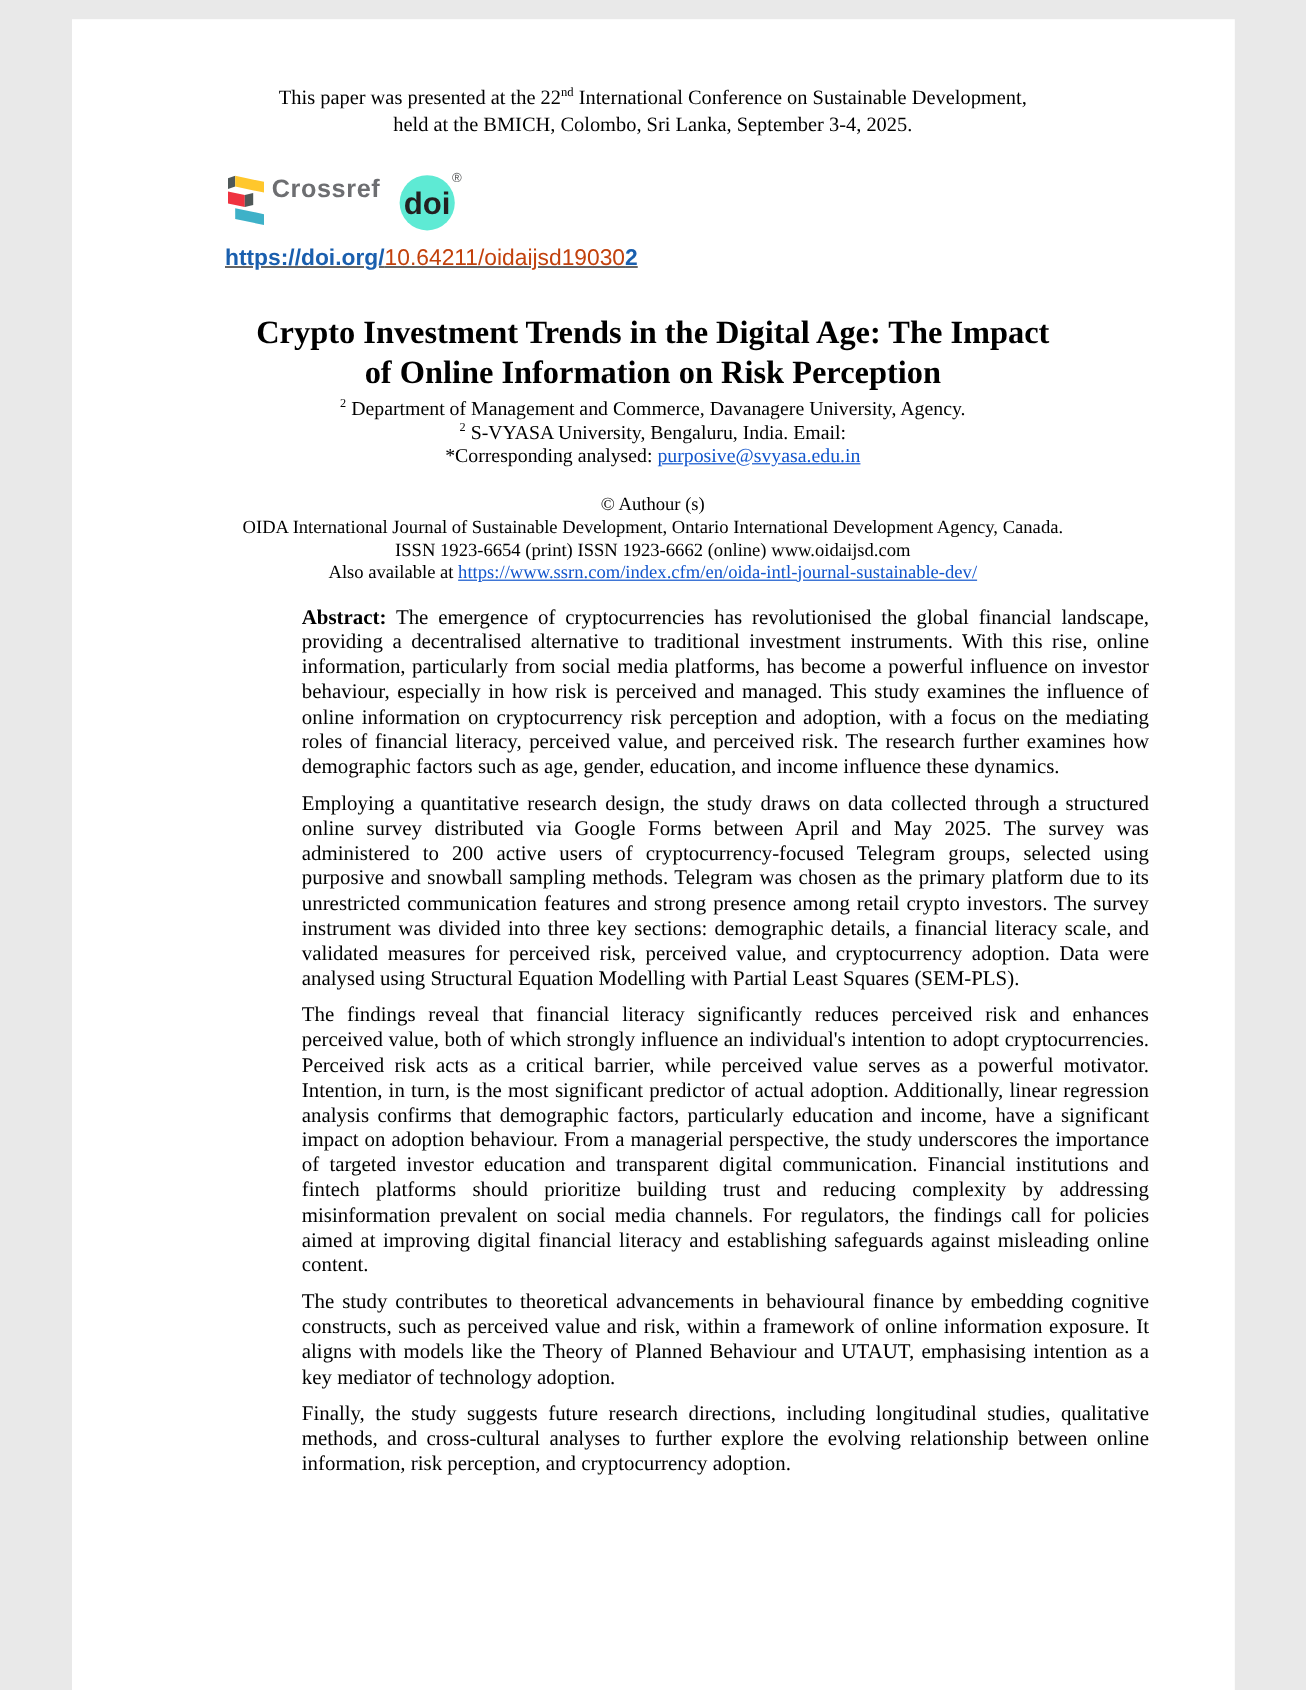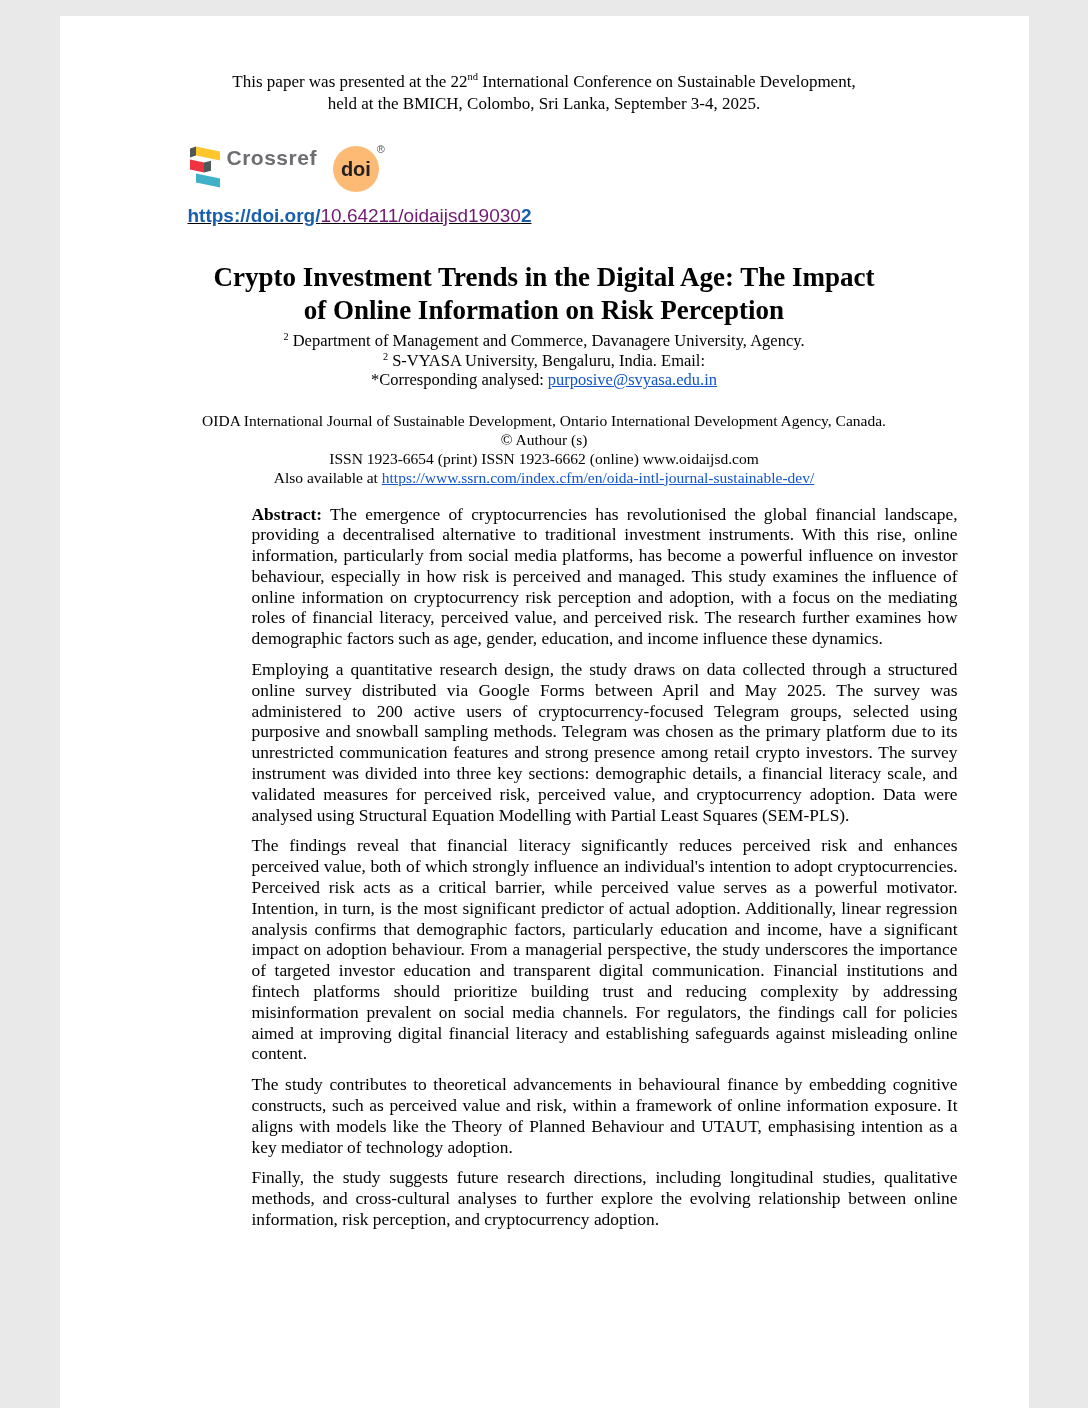--- a/index.html
+++ b/index.html
@@ -29,36 +29,36 @@
   .crossref-logo { display:flex; gap:7px; }
   .crossref-word {
     font-family:"Liberation Sans", sans-serif;
     font-size:21px; font-weight:600;
     color:#6D6E71; letter-spacing:0.5px;
   }
   .doi-logo { position:relative; width:52px; height:48px; }
   .doi-circle {
     position:absolute; left:0; top:1px;
     width:46px; height:46px; border-radius:50%;
-    background:#fdba74;
+    background:#5eead4;
     display:flex; align-items:center; justify-content:center;
     font-family:"Liberation Sans", sans-serif;
-    font-weight:bold; font-size:20px; color:#231F20;
+    font-weight:bold; font-size:26px; color:#231F20;
   }
   .doi-reg {
     position:absolute; right:0; top:-2px;
     font-family:"Liberation Sans", sans-serif;
     font-size:11px; color:#58595B;
   }
 
   
   .doi-link-line { margin:12px 0 0 128px; font-family:"Liberation Sans", sans-serif; font-size:19px; }
   .doi-link-line a { text-decoration:underline; cursor:pointer; }
   .doi-prefix { color:#1A5FAE; font-weight:bold; }
-  .doi-middle { color:#701a75; }
+  .doi-middle { color:#c2410c; }
   .doi-last  { color:#1A5FAE; font-weight:bold; }
 
   
   .title {
     margin:34px 150px 0 150px;
     text-align:center;
     font-size:27px; line-height:33px;
     font-weight:bold;
   }
   .authors {
@@ -123,22 +123,22 @@
   <h1 class="title">Crypto Investment Trends in the Digital Age: The Impact of Online Information on Risk Perception</h1>
 
 
   <div class="affiliations">
     <div><sup>2</sup><span> Department of Management and Commerce, Davanagere University, Agency.</span></div>
     <div><sup>2</sup><span> S-VYASA University, Bengaluru, India. Email:</span></div>
     <div><span>*Corresponding analysed: </span><a>purposive@svyasa.edu.in</a></div>
   </div>
 
   <div class="journal-block">
+    <div>© Authour (s)</div>
     <div>OIDA International Journal of Sustainable Development, Ontario International Development Agency, Canada.</div>
-    <div>© Authour (s)</div>
     <div>ISSN 1923-6654 (print) ISSN 1923-6662 (online) www.oidaijsd.com</div>
     <div><span>Also available at </span><a>https://www.ssrn.com/index.cfm/en/oida-intl-journal-sustainable-dev/</a></div>
   </div>
 
   <div class="abstract">
     <p><span class="abstract-label">Abstract:</span> <span>The emergence of cryptocurrencies has revolutionised the global financial landscape, providing a decentralised alternative to traditional investment instruments. With this rise, online information, particularly from social media platforms, has become a powerful influence on investor behaviour, especially in how risk is perceived and managed. This study examines the influence of online information on cryptocurrency risk perception and adoption, with a focus on the mediating roles of financial literacy, perceived value, and perceived risk. The research further examines how demographic factors such as age, gender, education, and income influence these dynamics.</span></p>
     <p>Employing a quantitative research design, the study draws on data collected through a structured online survey distributed via Google Forms between April and May 2025. The survey was administered to 200 active users of cryptocurrency-focused Telegram groups, selected using purposive and snowball sampling methods. Telegram was chosen as the primary platform due to its unrestricted communication features and strong presence among retail crypto investors. The survey instrument was divided into three key sections: demographic details, a financial literacy scale, and validated measures for perceived risk, perceived value, and cryptocurrency adoption. Data were analysed using Structural Equation Modelling with Partial Least Squares (SEM-PLS).</p>
     <p>The findings reveal that financial literacy significantly reduces perceived risk and enhances perceived value, both of which strongly influence an individual's intention to adopt cryptocurrencies. Perceived risk acts as a critical barrier, while perceived value serves as a powerful motivator. Intention, in turn, is the most significant predictor of actual adoption. Additionally, linear regression analysis confirms that demographic factors, particularly education and income, have a significant impact on adoption behaviour. From a managerial perspective, the study underscores the importance of targeted investor education and transparent digital communication. Financial institutions and fintech platforms should prioritize building trust and reducing complexity by addressing misinformation prevalent on social media channels. For regulators, the findings call for policies aimed at improving digital financial literacy and establishing safeguards against misleading online content.</p>
     <p>The study contributes to theoretical advancements in behavioural finance by embedding cognitive constructs, such as perceived value and risk, within a framework of online information exposure. It aligns with models like the Theory of Planned Behaviour and UTAUT, emphasising intention as a key mediator of technology adoption.</p>
     <p>Finally, the study suggests future research directions, including longitudinal studies, qualitative methods, and cross-cultural analyses to further explore the evolving relationship between online information, risk perception, and cryptocurrency adoption.</p>

